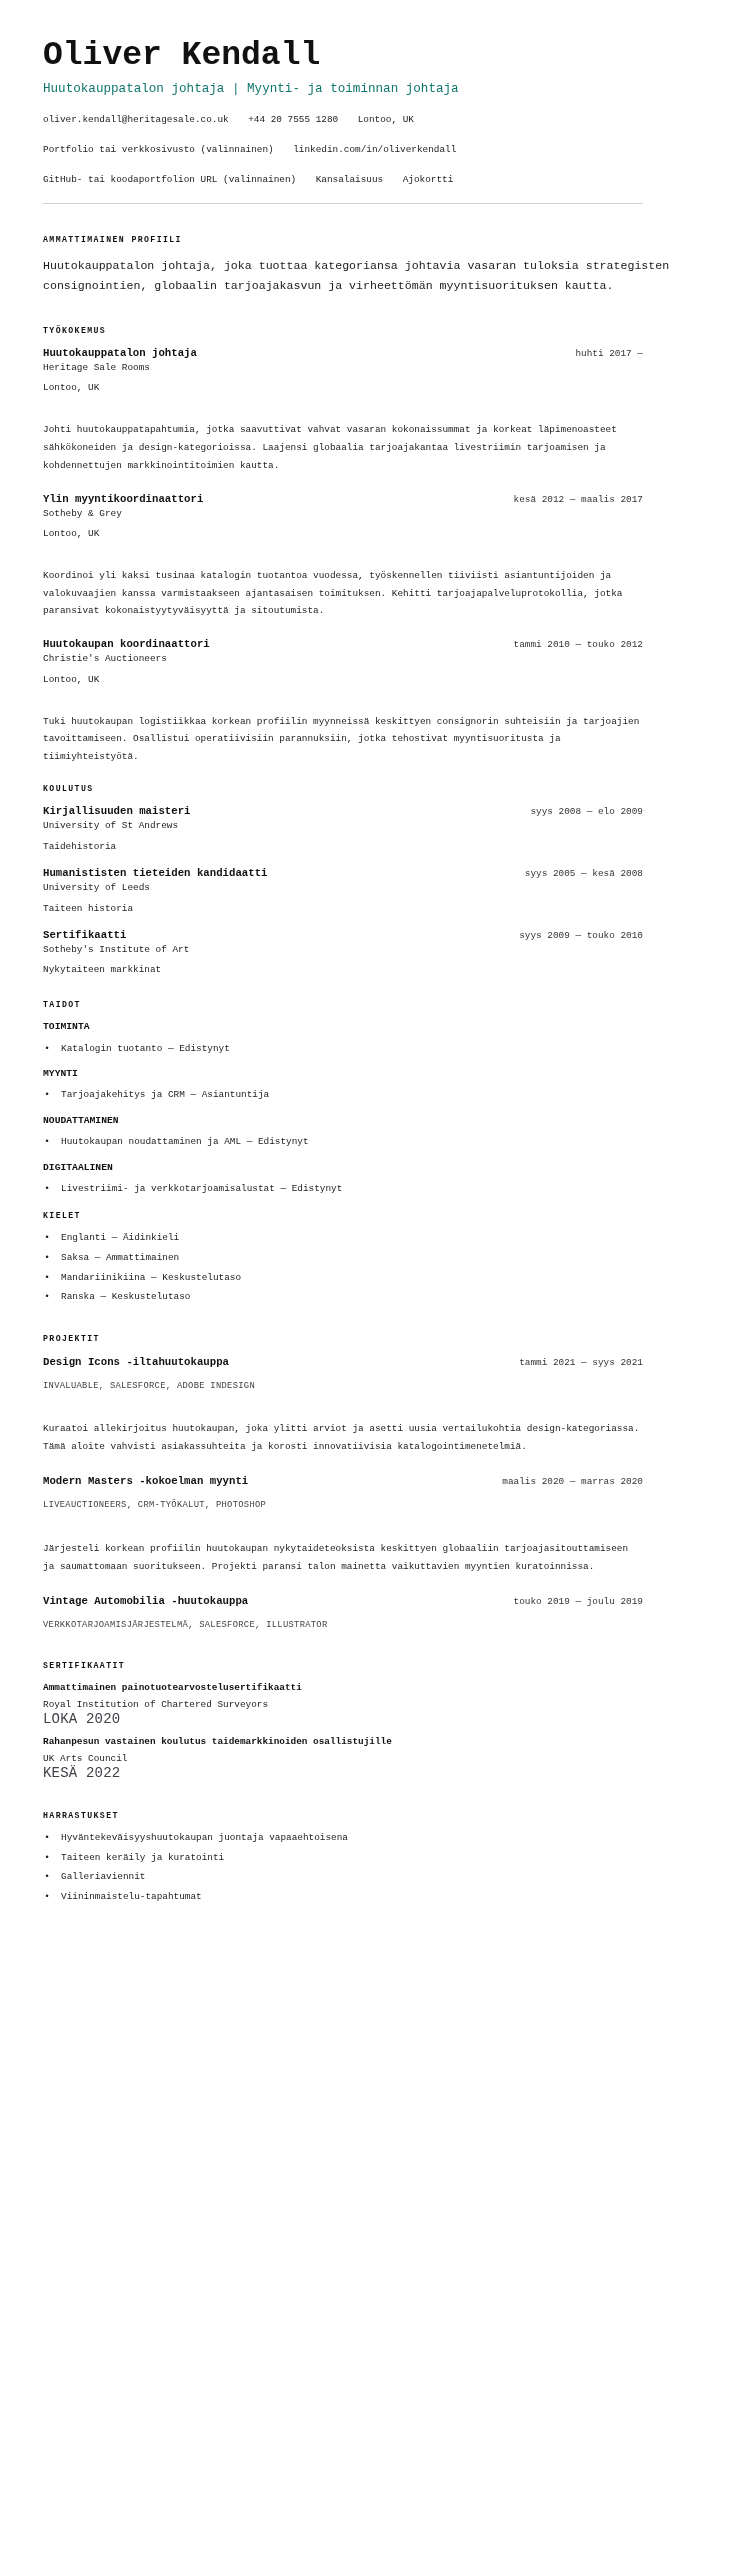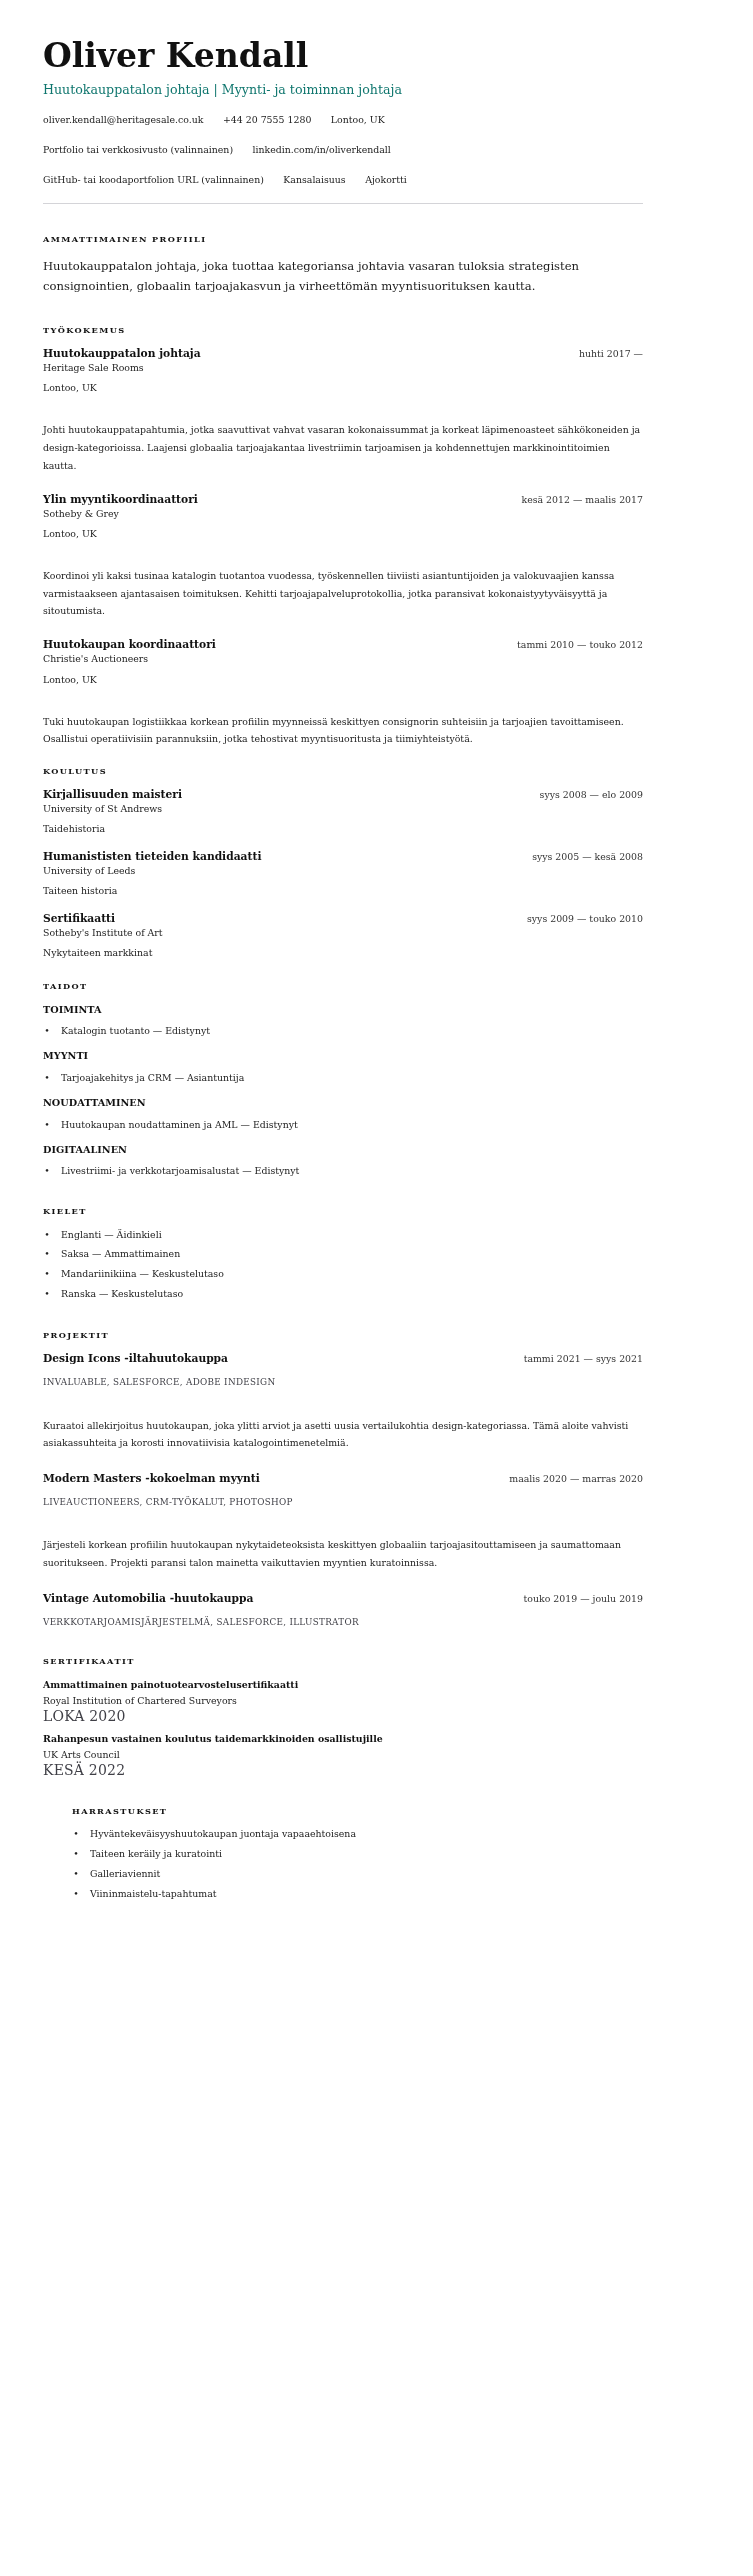--- a/index.html
+++ b/index.html
@@ -1,21 +1,21 @@
 <!DOCTYPE html>
 <html style="font-size:10px"><head>
 <meta charset="utf-8">
 <style>
   html, body { margin: 0; padding: 0; background: #ffffff; }
   body {
     width: 754px;
     font-family: "DejaVu Serif", serif;
     color: #1a1a1a;
   }
-  .page { padding: 36px 43px 25px 43px; box-sizing: border-box; width: 686px; }
+  .page { padding: 36px 43px 25px 43px; box-sizing: border-box; width: 686px; font-family: Liberation Mono, monospace; }
   .name { font-size: 33px; font-weight: bold; line-height: 40px; margin: 0; color: #111; }
   .subtitle { font-size: 12.6px; line-height: 17.6px; margin: 5px 0 14px 0; color: #0f766e; }
   .contact-row { font-size: 9.4px; line-height: 14px; margin-bottom: 16.3px; color: #222; display: flex; flex-wrap: wrap; align-items: center; }
   .contact-row span { margin-right: 19.5px; }
   .contact-row span:last-child { margin-right: 0; }
   .divider { border: none; border-top: 1.3px solid #d4d4d8; margin: 12.6px 0 30px 0; }
   .section { margin-bottom: 0; }
   .section-title {
     font-size: 8.2px; font-weight: bold; letter-spacing: 1.4px; text-transform: uppercase;
     margin: 0 0 10px 0; line-height: 11.3px; color: #111;
@@ -165,21 +165,21 @@
       </ul>
     </div>
     <div class="skill-group">
       <div class="skill-cat">DIGITAALINEN</div>
       <ul class="bullets">
         <li>Livestriimi- ja verkkotarjoamisalustat — Edistynyt</li>
       </ul>
     </div>
   </section>
 
-  <section class="section" style="margin-top:28px;">
+  <section class="section" style="margin-top:14px;">
     <h2 class="section-title">KIELET</h2>
     <ul class="bullets lang-list">
       <li>Englanti — Äidinkieli</li>
       <li>Saksa — Ammattimainen</li>
       <li>Mandariinikiina — Keskustelutaso</li>
       <li>Ranska — Keskustelutaso</li>
     </ul>
   </section>
 
   <section class="section" style="margin-top:29px;">
@@ -221,21 +221,21 @@
       <div class="cert-date">LOKA 2020</div>
     </div>
 
     <div class="cert">
       <div class="cert-title">Rahanpesun vastainen koulutus taidemarkkinoiden osallistujille</div>
       <div class="cert-org">UK Arts Council</div>
       <div class="cert-date">KESÄ 2022</div>
     </div>
   </section>
 
-  <section class="section" style="margin-top:30px;margin-left:29px;">
+  <section class="section" style="margin-top:30px;">
     <h2 class="section-title">HARRASTUKSET</h2>
     <ul class="bullets hobby-list">
       <li>Hyväntekeväisyyshuutokaupan juontaja vapaaehtoisena</li>
       <li>Taiteen keräily ja kuratointi</li>
       <li>Galleriaviennit</li>
       <li>Viininmaistelu-tapahtumat</li>
     </ul>
   </section>
 
 </div>

